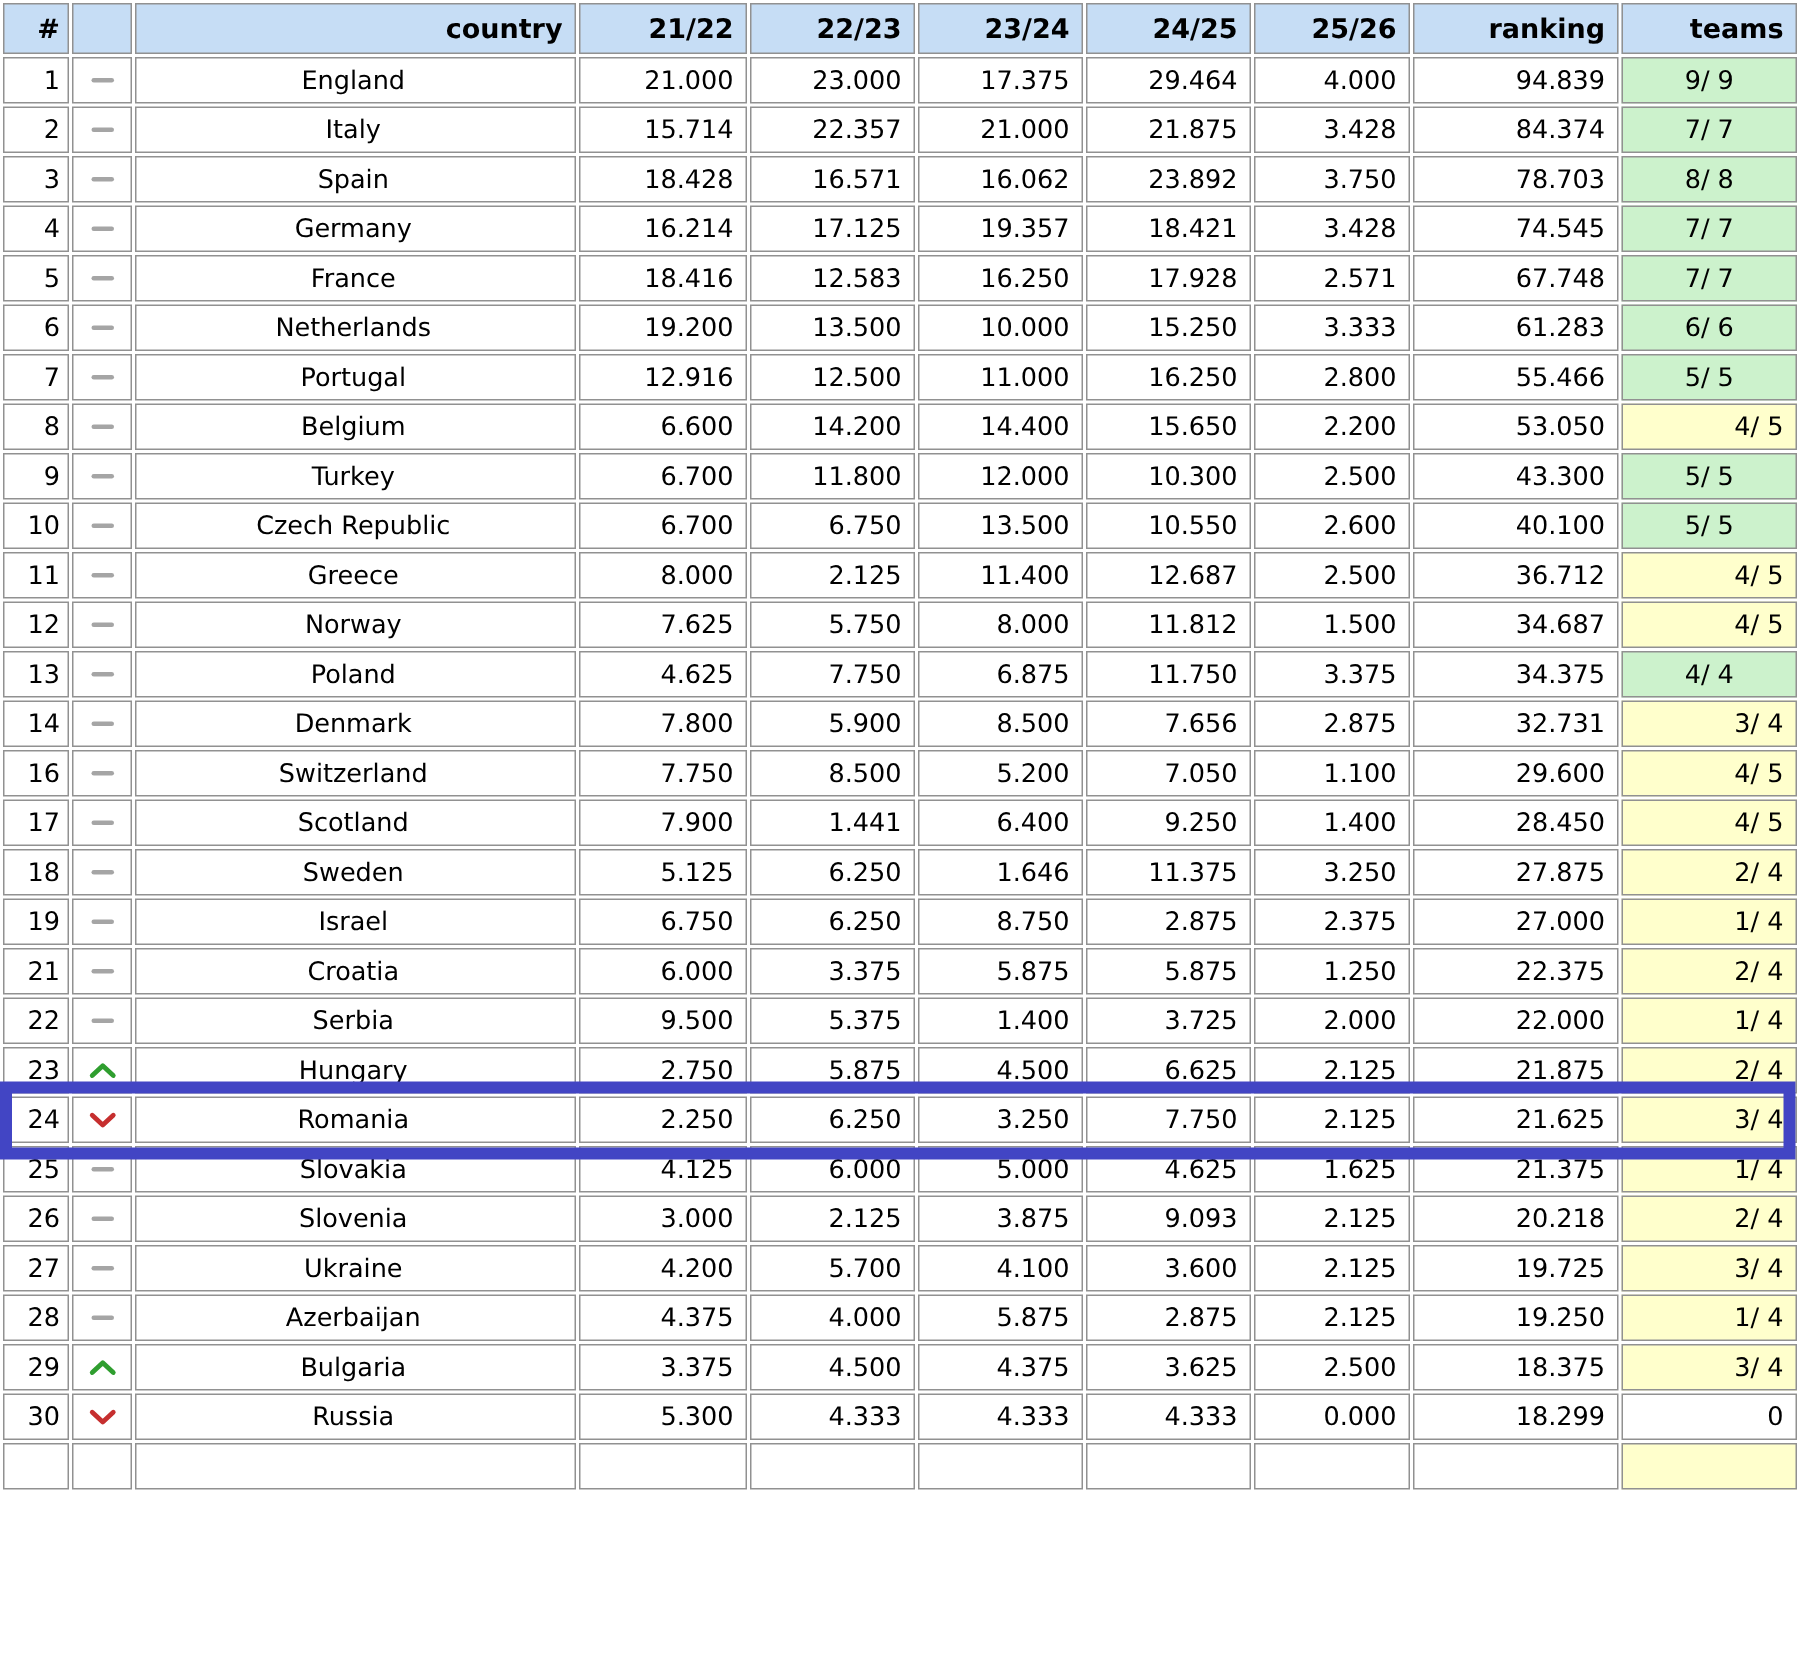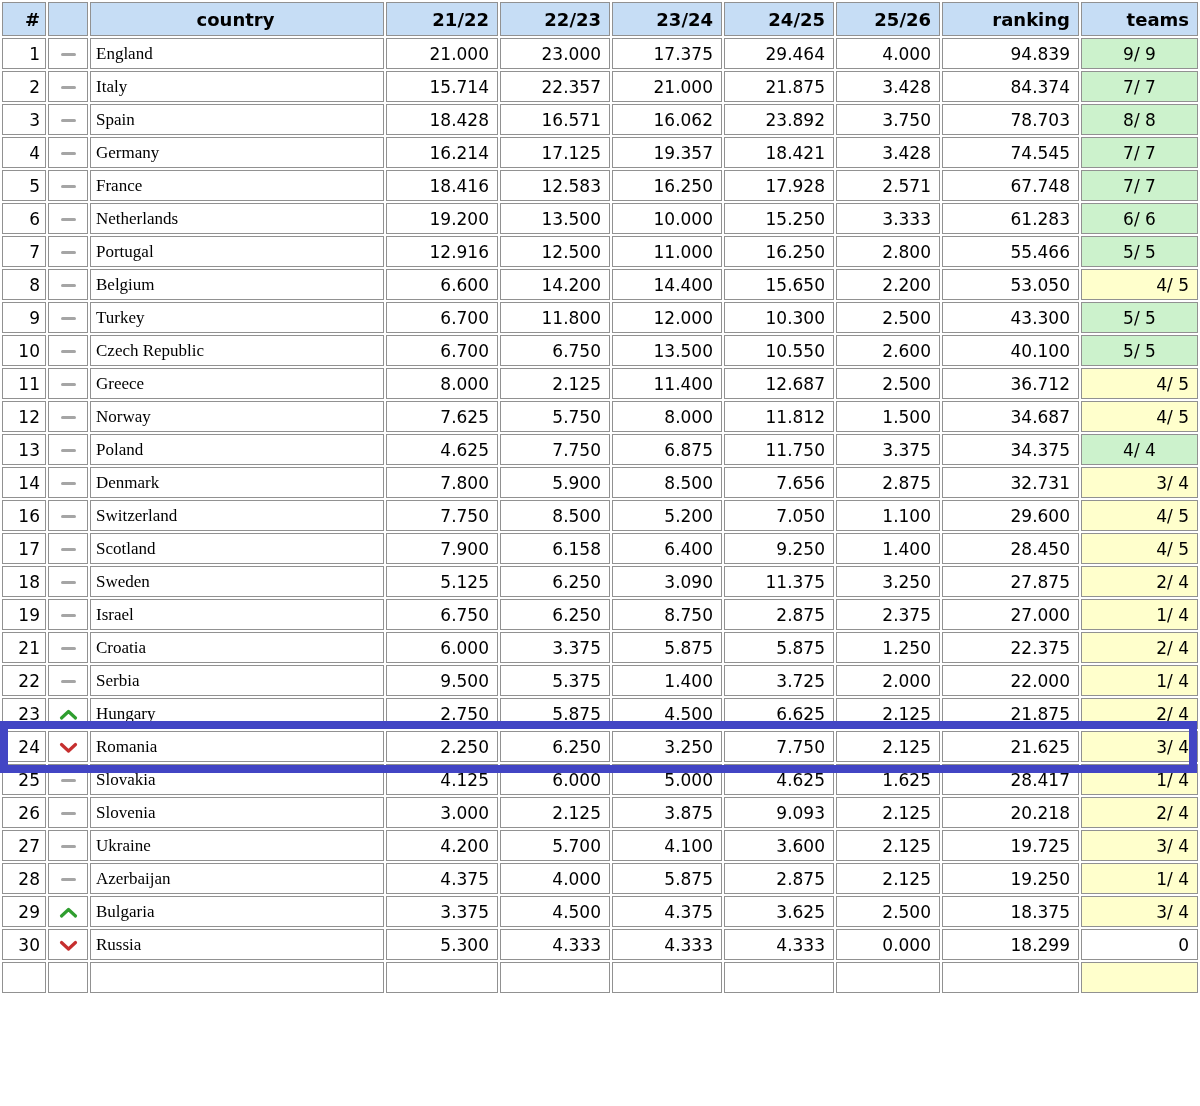--- a/index.html
+++ b/index.html
@@ -11,26 +11,26 @@
   body{
     width:1200px;height:1106px;overflow:hidden;background:#fff;position:relative;
     font-family:"DejaVu Sans","Liberation Sans",sans-serif;color:#000;
   }
   table{border-collapse:separate;border-spacing:2px;width:1200px;table-layout:fixed;}
   th,td{border:1px solid var(--border);overflow:hidden;white-space:pre;}
   th{
     background:var(--header-bg);font-weight:bold;font-size:18px;height:34px;
     padding:0 8px;text-align:right;
   }
-  th.col-country{text-align:center;padding-left:5px;}
+  th.col-country{text-align:right;padding-left:5px;}
   th.col-rank{padding-right:5px;}
   td{height:31px;font-size:17px;background:#fff;padding:0 8px;text-align:right;}
   td.cell-rank{padding-right:5px;}
   td.cell-trend{text-align:center;padding:0 2px;}
-  td.cell-country{text-align:left;padding-left:5px;font-family:Liberation Serif, serif;}
+  td.cell-country{text-align:center;padding-left:5px;}
   td.teams-green{background:var(--teams-green);text-align:center;}
   td.teams-yellow{background:var(--teams-yellow);}
   .dash{display:inline-block;width:15px;height:3px;background:var(--dash);border-radius:2px;vertical-align:middle;}
   svg{vertical-align:middle;}
   #highlight-box{
     position:absolute;border:8px solid var(--hl);pointer-events:none;
     left:0;
   }
 </style>
 </head>
@@ -242,34 +242,34 @@
         <td class="cell-num">7.050</td>
         <td class="cell-num">1.100</td>
         <td class="cell-num">29.600</td>
         <td class="cell-teams teams-yellow">4/ 5</td>
       </tr>
       <tr>
         <td class="cell-rank">17</td>
         <td class="cell-trend"><span class="dash"></span></td>
         <td class="cell-country">Scotland</td>
         <td class="cell-num">7.900</td>
-        <td class="cell-num">6.158</td>
+        <td class="cell-num">1.441</td>
         <td class="cell-num">6.400</td>
         <td class="cell-num">9.250</td>
         <td class="cell-num">1.400</td>
         <td class="cell-num">28.450</td>
         <td class="cell-teams teams-yellow">4/ 5</td>
       </tr>
       <tr>
         <td class="cell-rank">18</td>
         <td class="cell-trend"><span class="dash"></span></td>
         <td class="cell-country">Sweden</td>
         <td class="cell-num">5.125</td>
         <td class="cell-num">6.250</td>
-        <td class="cell-num">3.090</td>
+        <td class="cell-num">1.646</td>
         <td class="cell-num">11.375</td>
         <td class="cell-num">3.250</td>
         <td class="cell-num">27.875</td>
         <td class="cell-teams teams-yellow">2/ 4</td>
       </tr>
       <tr>
         <td class="cell-rank">19</td>
         <td class="cell-trend"><span class="dash"></span></td>
         <td class="cell-country">Israel</td>
         <td class="cell-num">6.750</td>
@@ -334,21 +334,21 @@
       </tr>
       <tr>
         <td class="cell-rank">25</td>
         <td class="cell-trend"><span class="dash"></span></td>
         <td class="cell-country">Slovakia</td>
         <td class="cell-num">4.125</td>
         <td class="cell-num">6.000</td>
         <td class="cell-num">5.000</td>
         <td class="cell-num">4.625</td>
         <td class="cell-num">1.625</td>
-        <td class="cell-num">28.417</td>
+        <td class="cell-num">21.375</td>
         <td class="cell-teams teams-yellow">1/ 4</td>
       </tr>
       <tr>
         <td class="cell-rank">26</td>
         <td class="cell-trend"><span class="dash"></span></td>
         <td class="cell-country">Slovenia</td>
         <td class="cell-num">3.000</td>
         <td class="cell-num">2.125</td>
         <td class="cell-num">3.875</td>
         <td class="cell-num">9.093</td>

